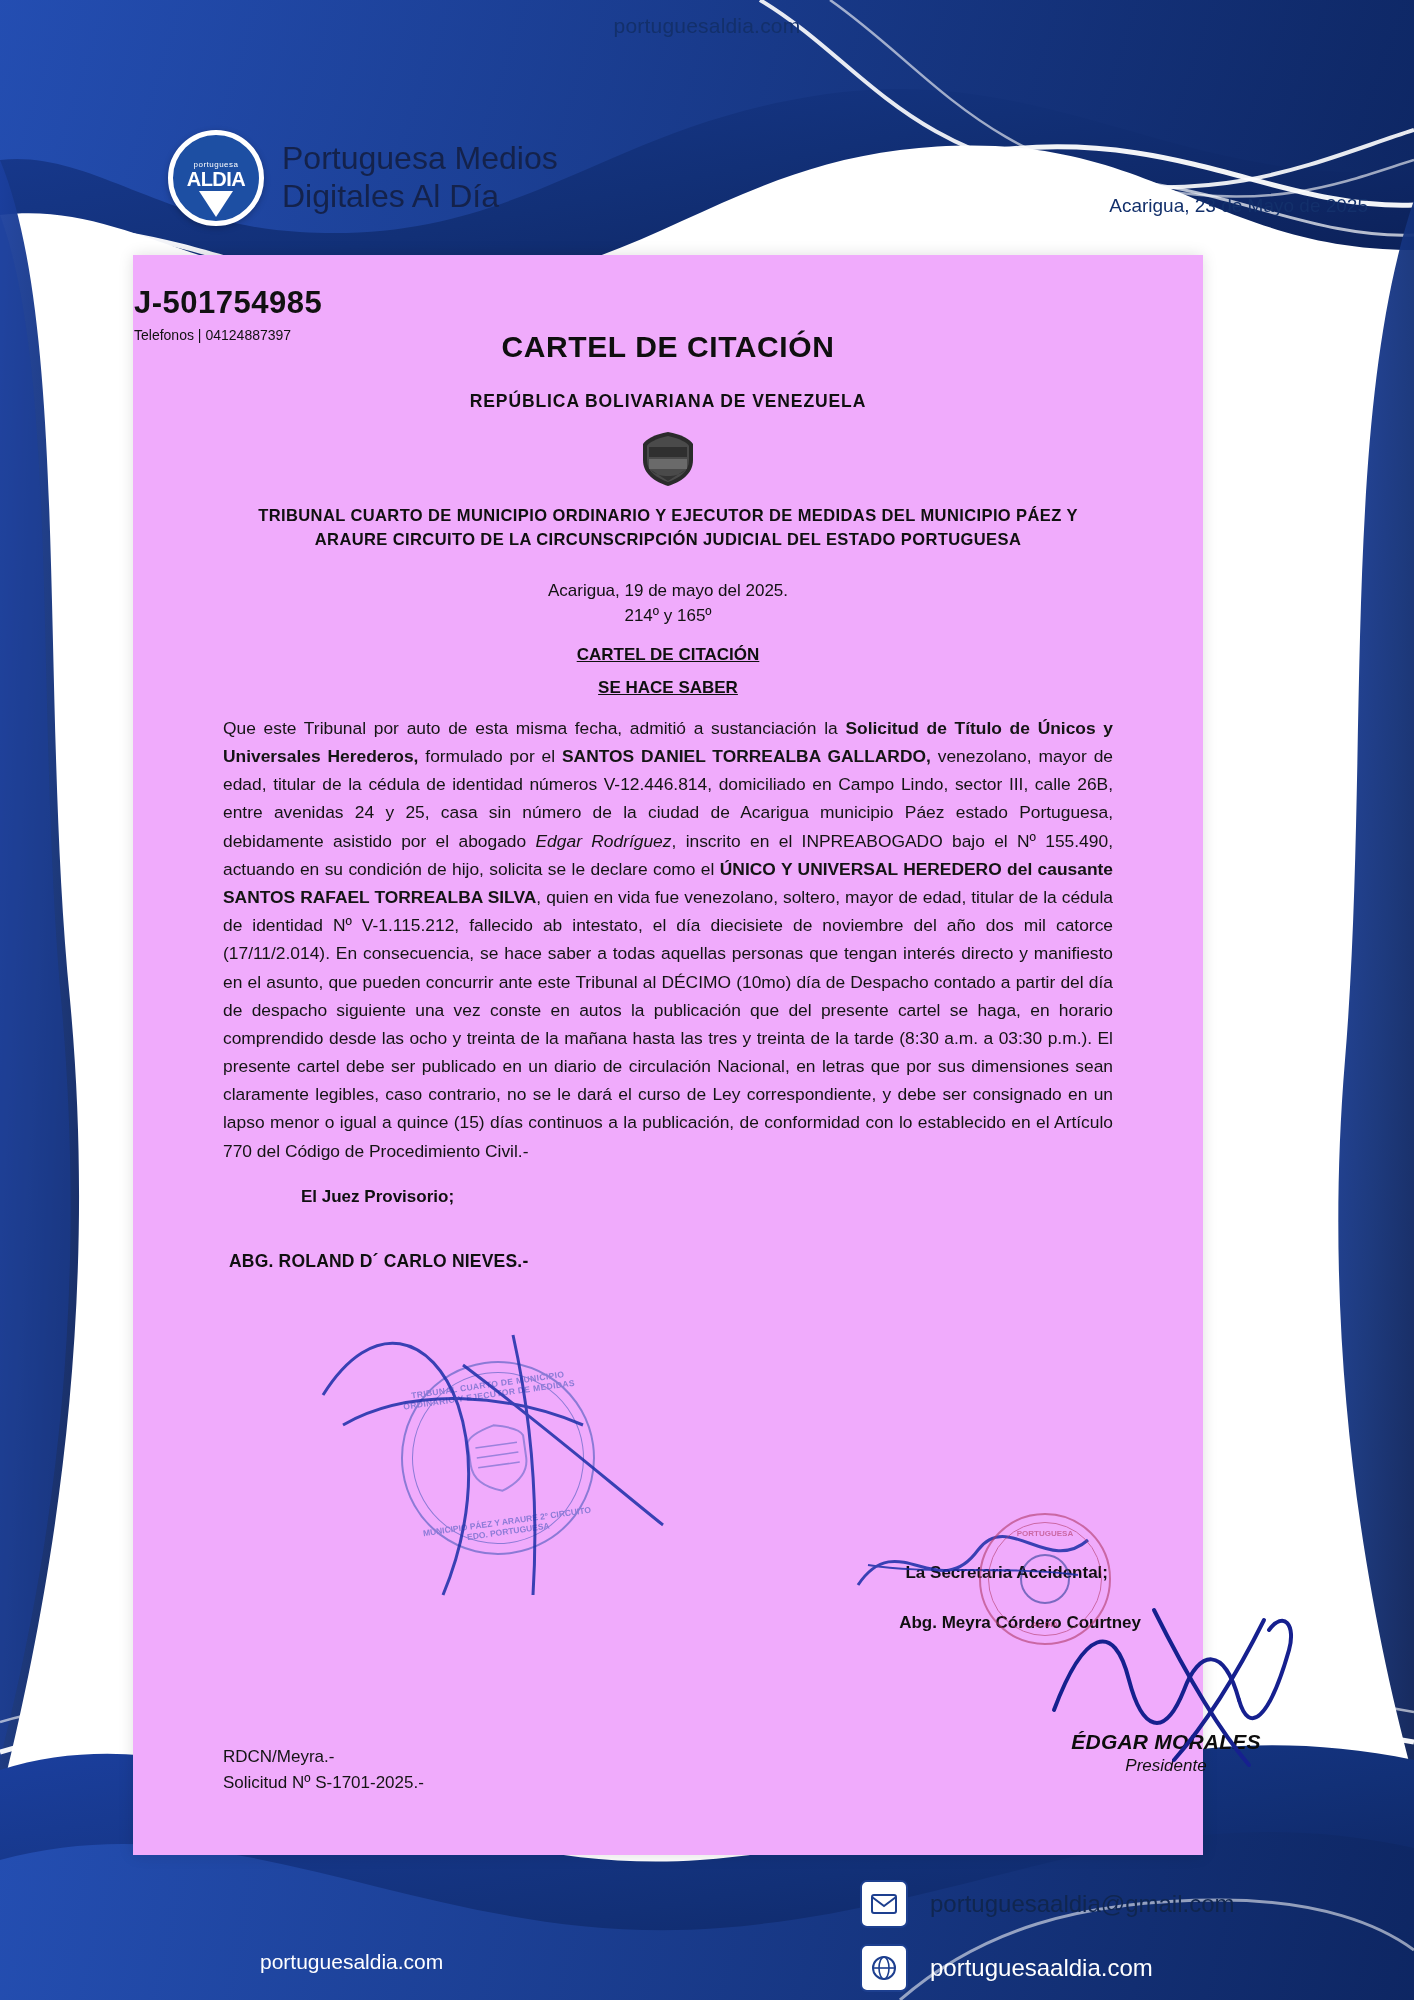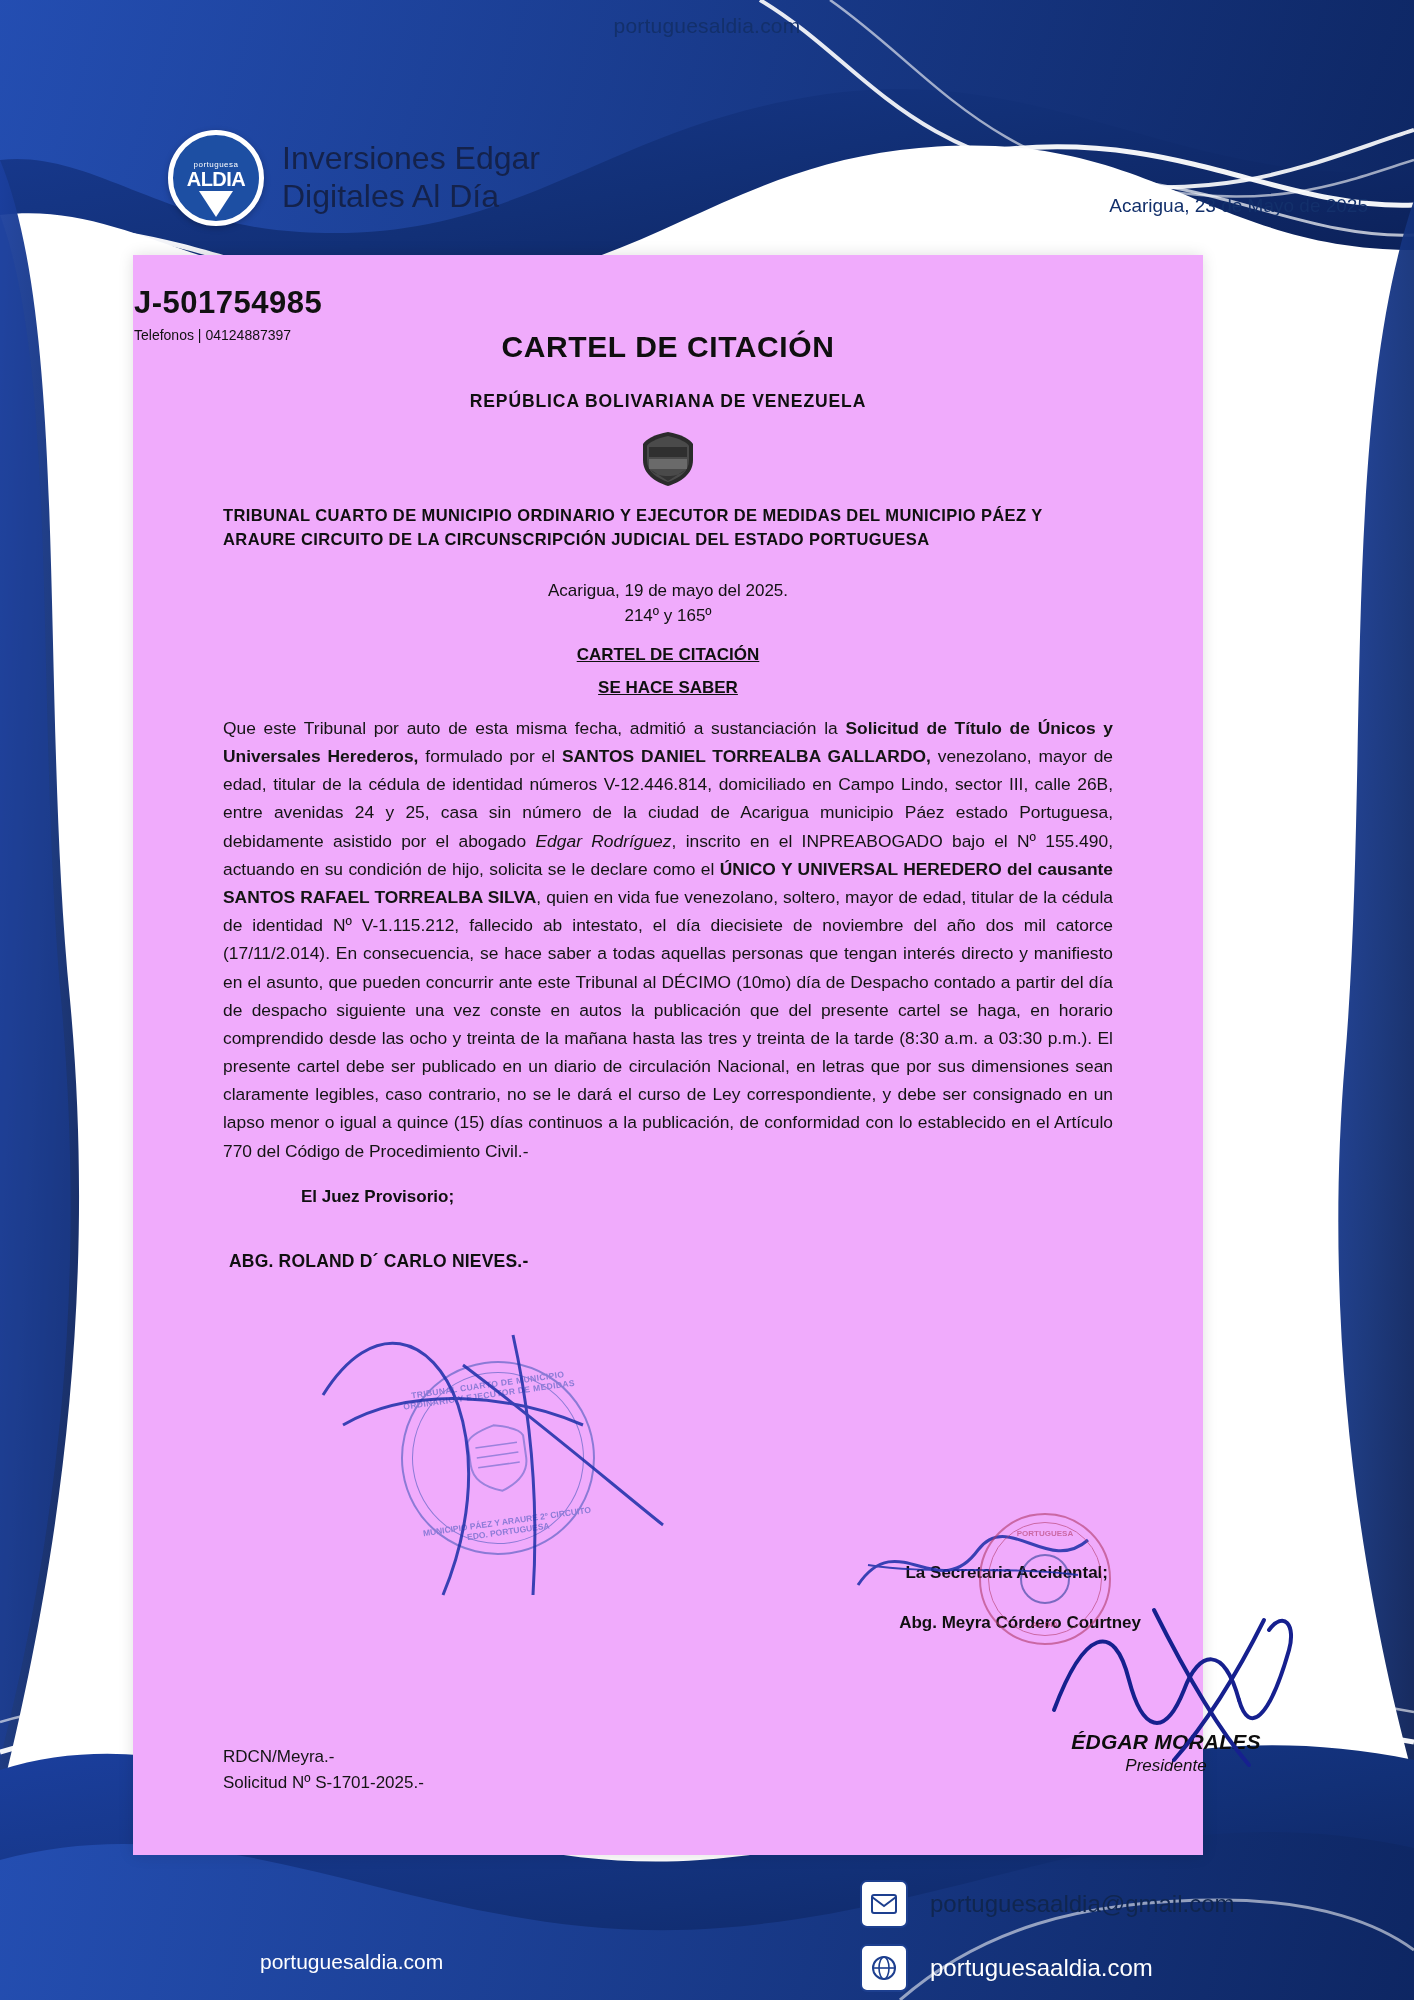--- a/index.html
+++ b/index.html
@@ -179,20 +179,21 @@
   }
   .coat {
     margin: 18px auto 0;
     width: 62px;
     height: 58px;
     position: relative;
   }
   .coat svg { display:block; }
 
   .court {
+    text-align: center;
     font-size: 16.5px;
     font-weight: 700;
     line-height: 1.45;
     letter-spacing: .4px;
     margin-top: 16px;
     color: #101010;
   }
   .place-date {
     text-align: center;
     font-size: 17px;
@@ -448,21 +449,21 @@
 
 <div class="top-url">portuguesaldia.com</div>
 
 <div class="brand">
   <div class="brand-logo">
     <div class="lg-top">portuguesa</div>
     <div class="lg-mid">ALDIA</div>
     <div class="lg-bot">.COM</div>
     <div class="lg-v"></div>
   </div>
-  <div class="brand-name">Inversiones Edgar Digitales Al Día</div>
+  <div class="brand-name">Portuguesa Medios Digitales Al Día</div>
 </div>
 
 <div class="doc-date">Acarigua, 23 de Mayo  de 2025</div>
 
 <div class="sheet">
   <div class="sheet-inner">
 
     <div class="doc-title">CARTEL DE CITACIÓN</div>
 
     <div class="doc-country">REPÚBLICA BOLIVARIANA DE VENEZUELA</div>

